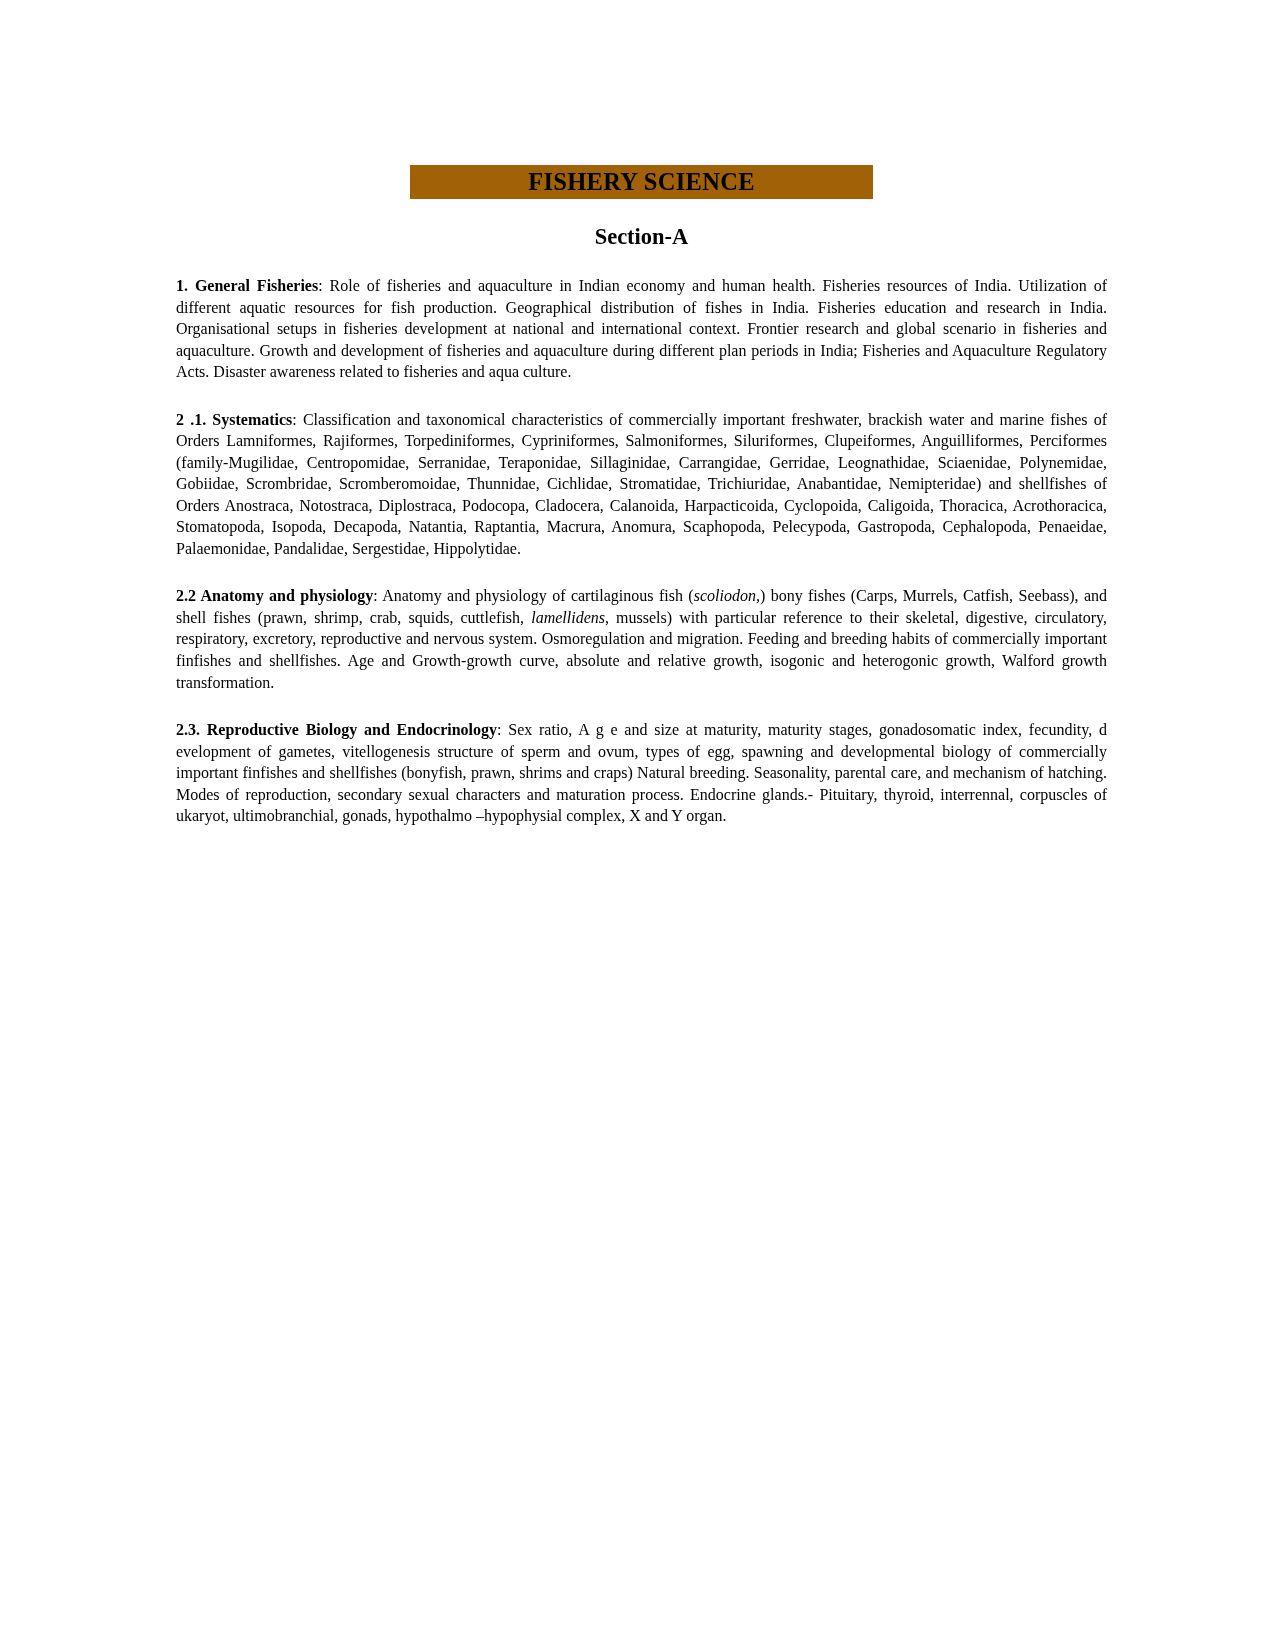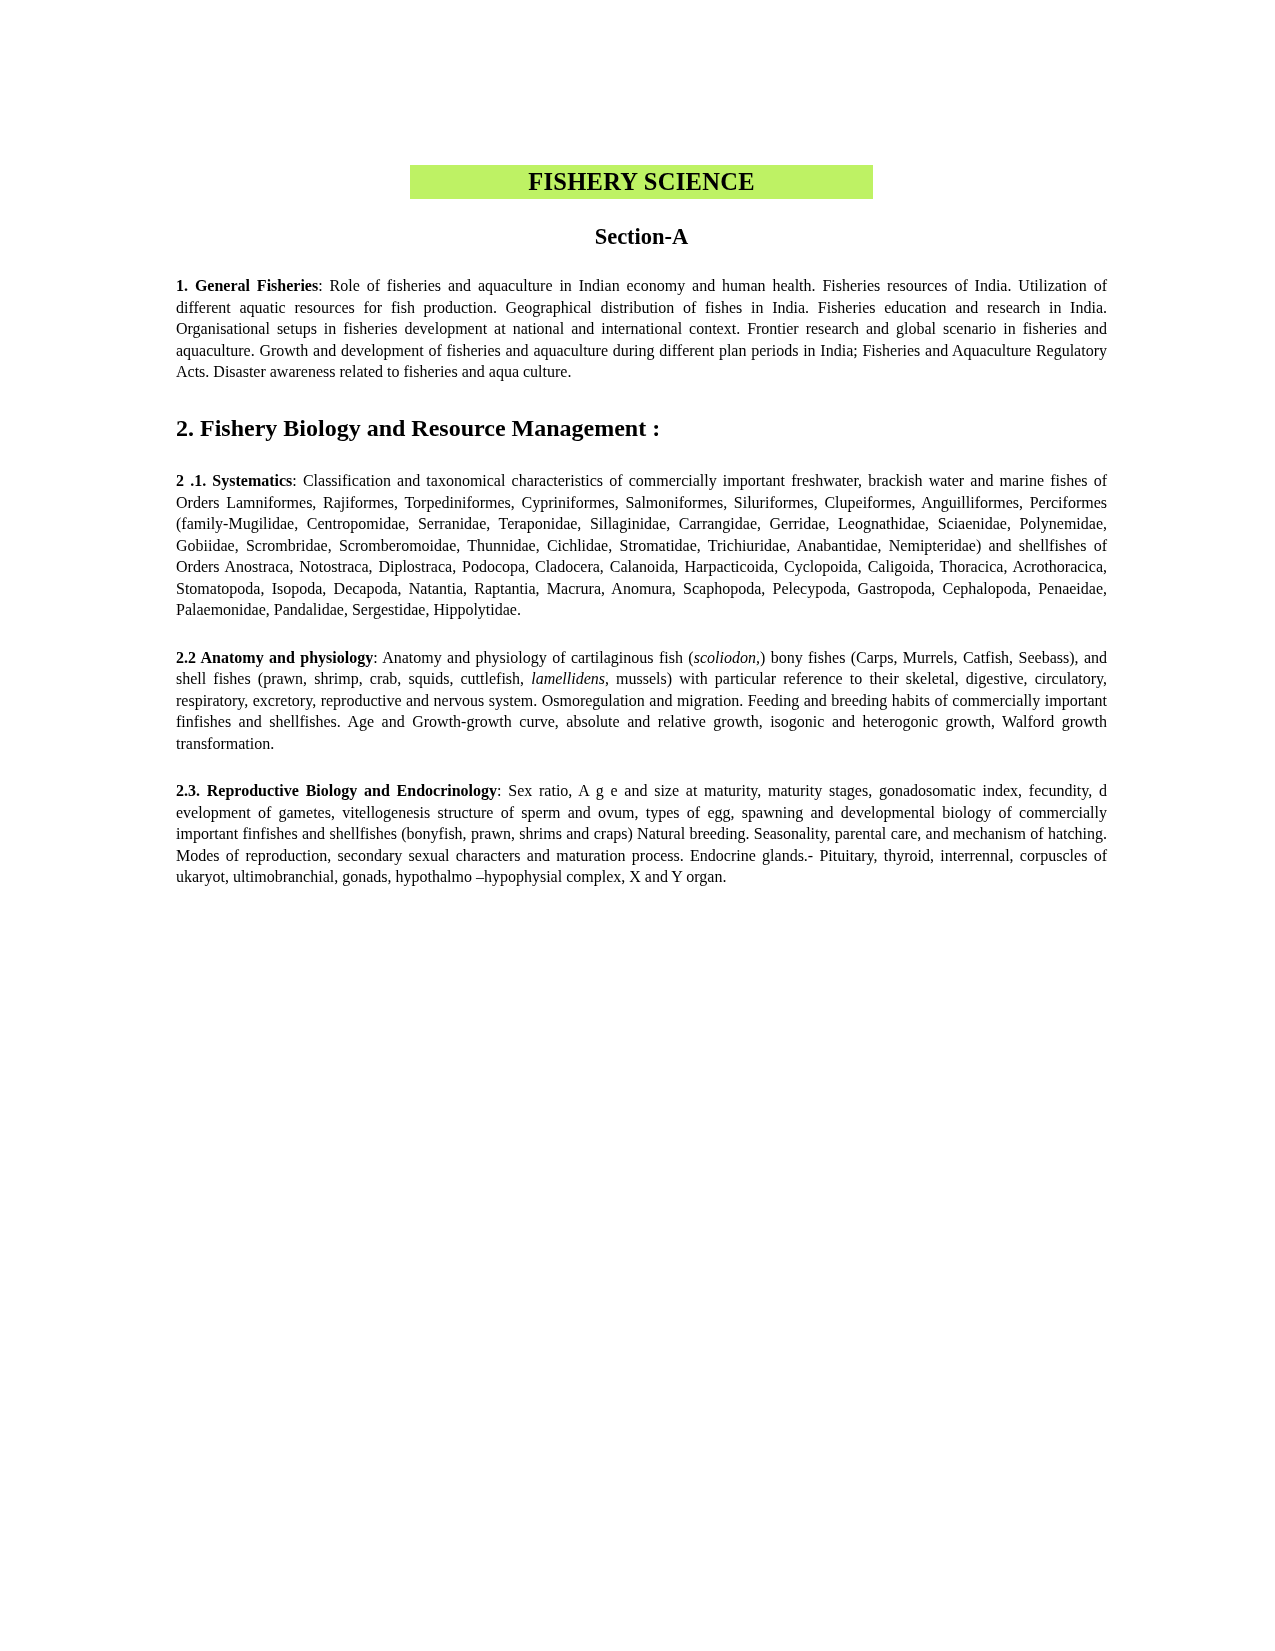--- a/index.html
+++ b/index.html
@@ -20,21 +20,21 @@
     height: 1651px;
     box-sizing: border-box;
     padding: 170px 168px 0 176px;
   }
   .title-line {
     text-align: center;
     margin: 0 0 0 0;
     line-height: 1.0;
   }
   .title-highlight {
-    background-color: #bef264;
+    background-color: #a16207;
     font-weight: bold;
     font-size: 24.5px;
     letter-spacing: 0.3px;
     padding: 3px 118px 4px 118px;
   }
   .subtitle {
     text-align: center;
     font-weight: bold;
     font-size: 24.5px;
     margin: 33px 0 0 0;
@@ -74,21 +74,20 @@
     <span class="title-highlight">FISHERY SCIENCE</span>
   </div>
 
 
   <div class="section-head">Section-A</div>
 
   <p class="body">
     <span class="b">1. General Fisheries</span><span>: </span><span>Role of fisheries and aquaculture in Indian economy and human health. Fisheries resources of India. Utilization of different aquatic resources for fish production. Geographical distribution of fishes in India. Fisheries education and research in India. Organisational setups in fisheries development at national and international context. Frontier research and global scenario in fisheries and aquaculture. Growth and development of fisheries and aquaculture during different plan periods in India; Fisheries and Aquaculture Regulatory Acts. Disaster awareness related to fisheries and aqua culture.</span>
   </p>
 
-  <p class="heading-only">2. Fishery Biology and Resource Management :</p>
 
   <p class="body">
     <span class="b">2 .1. Systematics</span><span>: </span><span>Classification and taxonomical characteristics of commercially important freshwater, brackish water and marine fishes of Orders Lamniformes, Rajiformes, Torpediniformes, Cypriniformes, Salmoniformes, Siluriformes, Clupeiformes, Anguilliformes, Perciformes (family-Mugilidae, Centropomidae, Serranidae, Teraponidae, Sillaginidae, Carrangidae, Gerridae, Leognathidae, Sciaenidae, Polynemidae, Gobiidae, Scrombridae, Scromberomoidae, Thunnidae, Cichlidae, Stromatidae, Trichiuridae, Anabantidae, Nemipteridae) and shellfishes of Orders Anostraca, Notostraca, Diplostraca, Podocopa, Cladocera, Calanoida, Harpacticoida, Cyclopoida, Caligoida, Thoracica, Acrothoracica, Stomatopoda, Isopoda, Decapoda, Natantia, Raptantia, Macrura, Anomura, Scaphopoda, Pelecypoda, Gastropoda, Cephalopoda, Penaeidae, Palaemonidae, Pandalidae, Sergestidae, Hippolytidae.</span>
   </p>
 
   <p class="body">
     <span class="b">2.2 Anatomy and physiology</span><span>: </span><span>Anatomy and physiology of cartilaginous fish (</span><span class="i">scoliodon,</span><span>) bony fishes (Carps, Murrels, Catfish, Seebass), and shell fishes (prawn, shrimp, crab, squids, cuttlefish, </span><span class="i">lamellidens</span><span>, mussels) with particular reference to their skeletal, digestive, circulatory, respiratory, excretory, reproductive and nervous system. Osmoregulation and migration. Feeding and breeding habits of commercially important finfishes and shellfishes. Age and Growth-growth curve, absolute and relative growth, isogonic and heterogonic growth, Walford growth transformation.</span>
   </p>
 
   <p class="body">

